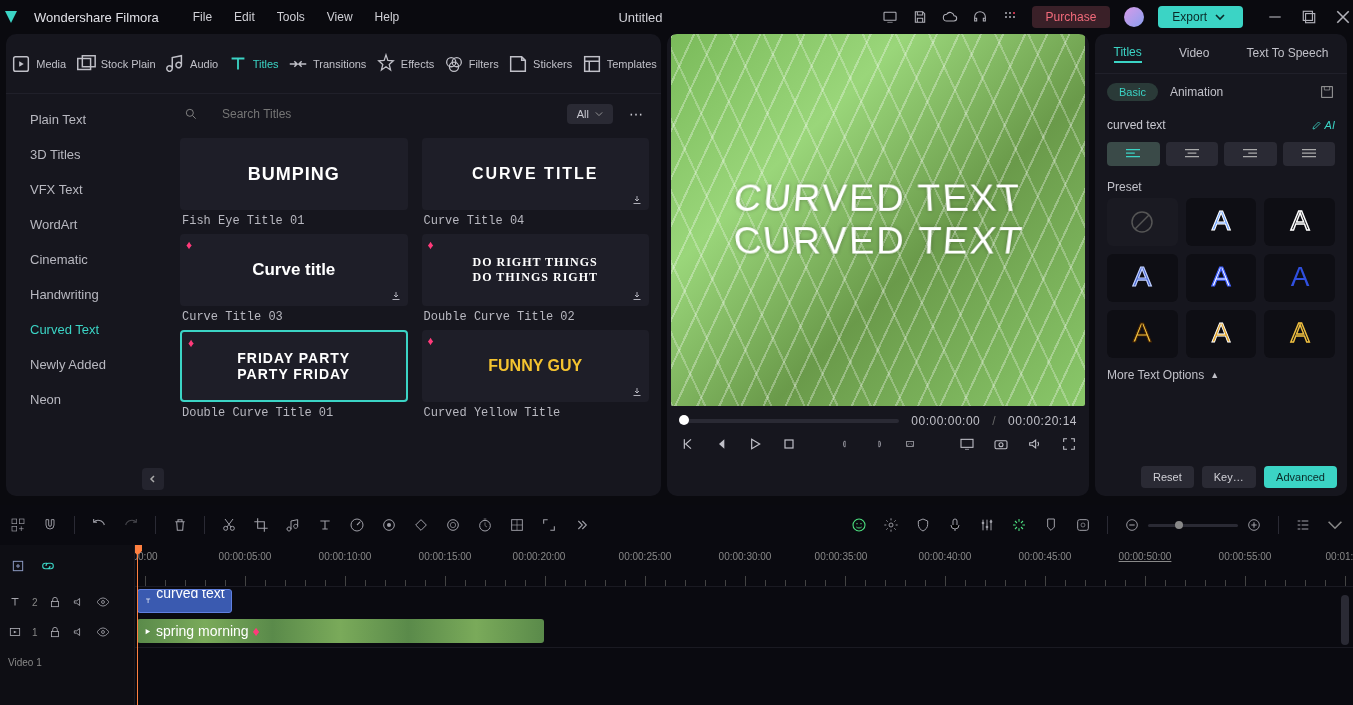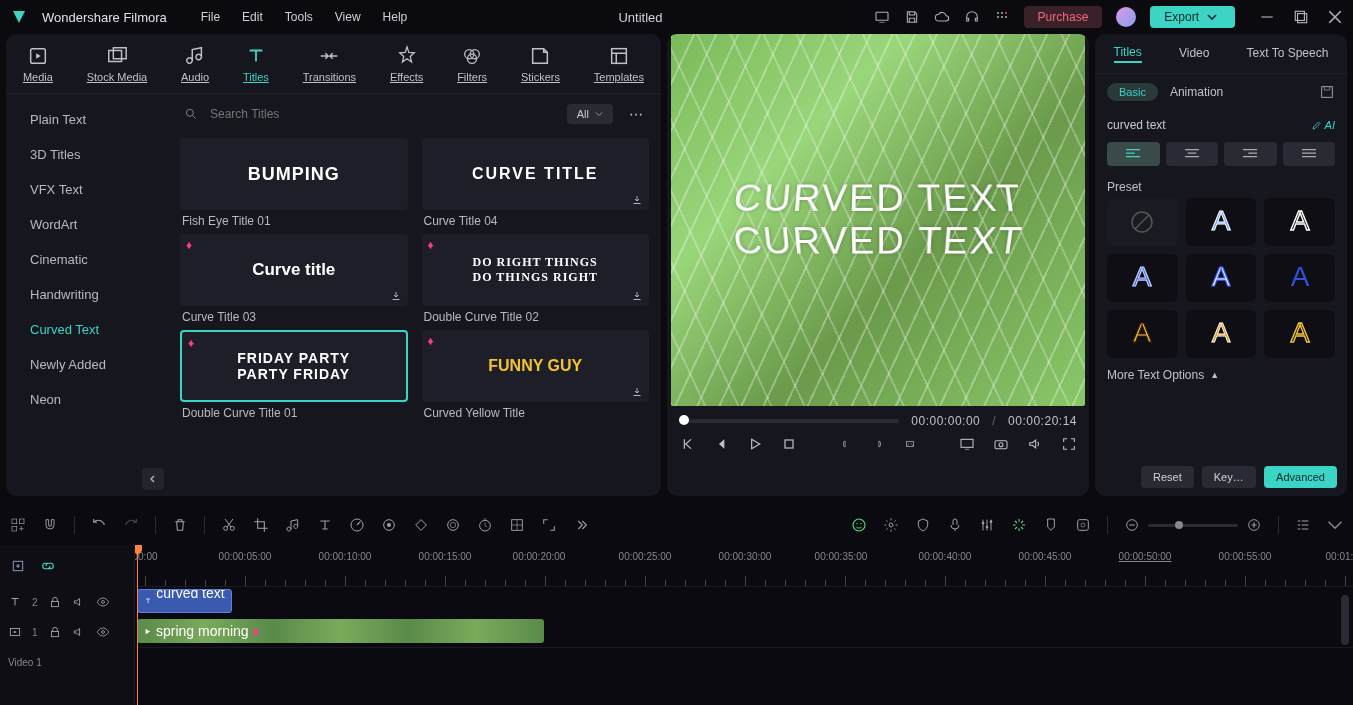--- a/index.html
+++ b/index.html
@@ -1,20 +1,20 @@
 <!DOCTYPE html>
 <html><head>
 <meta charset="utf-8">
 <style>
 * { margin: 0; padding: 0; box-sizing: border-box; font-family: -apple-system, "Segoe UI", sans-serif; user-select: none; }
 body { background: #0a0a0f; color: #c8c8d0; font-size: 12px; width: 1353px; height: 705px; overflow: hidden; display: flex; flex-direction: column; }
 svg { display: block; }
 
 
-.titlebar { height: 34px; display: flex; align-items: center; background: #0a0a0f; padding: 0 10px; gap: 14px; }
+.titlebar { height: 34px; display: flex; align-items: center; background: #0a0a0f; padding: 0 2px; gap: 14px; }
 .logo { width: 18px; height: 18px; }
 .app-name { font-size: 13px; color: #e0e0e6; }
 .menu { display: flex; gap: 22px; margin-left: 20px; }
 .menu span { font-size: 12px; color: #d0d0d6; cursor: pointer; }
 .doc-title { flex: 1; text-align: center; font-size: 13px; color: #d0d0d6; }
 .titlebar-right { display: flex; align-items: center; gap: 14px; }
 .icon-btn { width: 16px; height: 16px; color: #b0b0b8; cursor: pointer; }
 .purchase { background: #3a2028; color: #f06a7a; padding: 4px 14px; border-radius: 4px; font-size: 12px; cursor: pointer; }
 .avatar { width: 20px; height: 20px; border-radius: 50%; background: linear-gradient(135deg,#d89ae8,#8aa0f0); }
 .export { background: #3bd4c5; color: #0a2a28; padding: 4px 18px 4px 14px; border-radius: 4px; font-size: 12px; cursor: pointer; display: flex; align-items: center; gap: 8px; }
@@ -22,46 +22,46 @@
 
 
 .main { flex: 1; display: flex; gap: 6px; padding: 0 6px; min-height: 0; }
 .panel { background: #16161e; border-radius: 10px; display: flex; flex-direction: column; overflow: hidden; }
 .left { width: 655px; height: 462px; }
 .mid { flex: 1; height: 462px; }
 .right { width: 252px; height: 462px; }
 
 
 .ltabs { height: 60px; display: flex; align-items: center; justify-content: space-around; border-bottom: 1px solid #20202a; }
-.ltab { display: flex; flex-direction: column; align-items: center; gap: 4px; color: #c0c0c8; cursor: pointer; text-decoration: underline; }
+.ltab { display: flex; flex-direction: row; align-items: center; gap: 4px; color: #c0c0c8; cursor: pointer; }
 .ltab.active { color: #3bd4c5; }
 .ltab svg { width: 22px; height: 22px; }
 .ltab span { font-size: 11px; }
 
 
 .lbody { flex: 1; display: flex; min-height: 0; }
 .lcats { width: 166px; padding: 8px 0; overflow-y: auto; position: relative; }
 .lcat { padding: 10px 24px; font-size: 13px; color: #b8b8c0; cursor: pointer; }
 .lcat.active { color: #3bd4c5; }
 .lcat-toggle { position: absolute; bottom: 6px; right: 8px; width: 22px; height: 22px; background: #24242e; border-radius: 4px; display: flex; align-items: center; justify-content: center; cursor: pointer; }
 
 .lcontent { flex: 1; display: flex; flex-direction: column; min-width: 0; }
 .lsearch { height: 40px; display: flex; align-items: center; padding: 0 12px; gap: 10px; }
-.lsearch-inp { flex: 1; display: flex; align-items: flex-end; gap: 12px; }
+.lsearch-inp { flex: 1; display: flex; align-items: flex-end; gap: 24px; }
 .lsearch-inp input { background: transparent; border: none; color: #aaa; font-size: 12px; outline: none; width: 200px; }
 .lfilter { background: #2a2a34; border-radius: 4px; padding: 4px 10px; display: flex; align-items: center; gap: 6px; font-size: 11px; cursor: pointer; }
 .dots { padding: 0 6px; font-size: 14px; cursor: pointer; }
 
 .grid { flex: 1; overflow-y: auto; padding: 4px 12px 8px 8px; display: grid; grid-template-columns: 1fr 1fr; gap: 6px 14px; align-content: start; }
 .card { display: flex; flex-direction: column; gap: 4px; }
 .thumb { background: #1e1e28; border-radius: 4px; height: 72px; position: relative; display: flex; align-items: center; justify-content: center; color: #fff; font-weight: bold; font-size: 18px; font-family: Impact, sans-serif; overflow: hidden; }
 .thumb.selected { border: 2px solid #3bd4c5; }
 .thumb .prem { position: absolute; top: 4px; left: 6px; color: #ff3a7a; font-size: 12px; }
 .thumb .dl { position: absolute; bottom: 4px; right: 6px; color: #c0c0c8; }
-.caption { font-size: 12px; color: #b8b8c0; padding-left: 2px; }
+.caption { font-size: 12px; color: #b8b8c0; padding-left: 2px; font-family: Liberation Mono, monospace; }
 
 .thumb.fisheye { letter-spacing: 1px; }
 .thumb.curve { font-family: serif; font-style: normal; letter-spacing: 2px; font-size: 16px; }
 .thumb.dblcurve span { display:block; font-family: serif; font-size: 12px; letter-spacing: 1px; }
 .thumb.friday { flex-direction: column; font-size: 14px; letter-spacing: 1px; }
 .thumb.funny { color: #f4c430; font-size: 16px; }
 
 
 .phead { height: 38px; display: flex; align-items: center; padding: 0 12px; gap: 12px; }
 .qsel { background: #20202a; border-radius: 4px; padding: 4px 36px 4px 10px; font-size: 12px; position: relative; cursor: pointer; }
@@ -223,21 +223,21 @@
             <rect x="4" y="4" width="16" height="16" rx="2" fill="none" stroke="currentColor" stroke-width="1.6"></rect>
             <path d="M10 9l5 3-5 3z" fill="currentColor"></path>
           </svg>
           <span>Media</span>
         </div>
       <div class="ltab">
           <svg viewBox="0 0 24 24">
             <rect x="3" y="6" width="14" height="12" fill="none" stroke="currentColor" stroke-width="1.6"></rect>
             <rect x="8" y="3" width="14" height="12" fill="none" stroke="currentColor" stroke-width="1.6"></rect>
           </svg>
-          <span>Stock Media</span>
+          <span>Stock Plain</span>
         </div>
       <div class="ltab">
           <svg viewBox="0 0 24 24">
             <path d="M9 17a3 3 0 100 .01V5l10-2v10a3 3 0 100 .01" fill="none" stroke="currentColor" stroke-width="1.6"></path>
           </svg>
           <span>Audio</span>
         </div>
       <div class="ltab active">
           <svg viewBox="0 0 24 24">
             <path d="M5 6h14M12 6v12" stroke="currentColor" stroke-width="2"></path>

